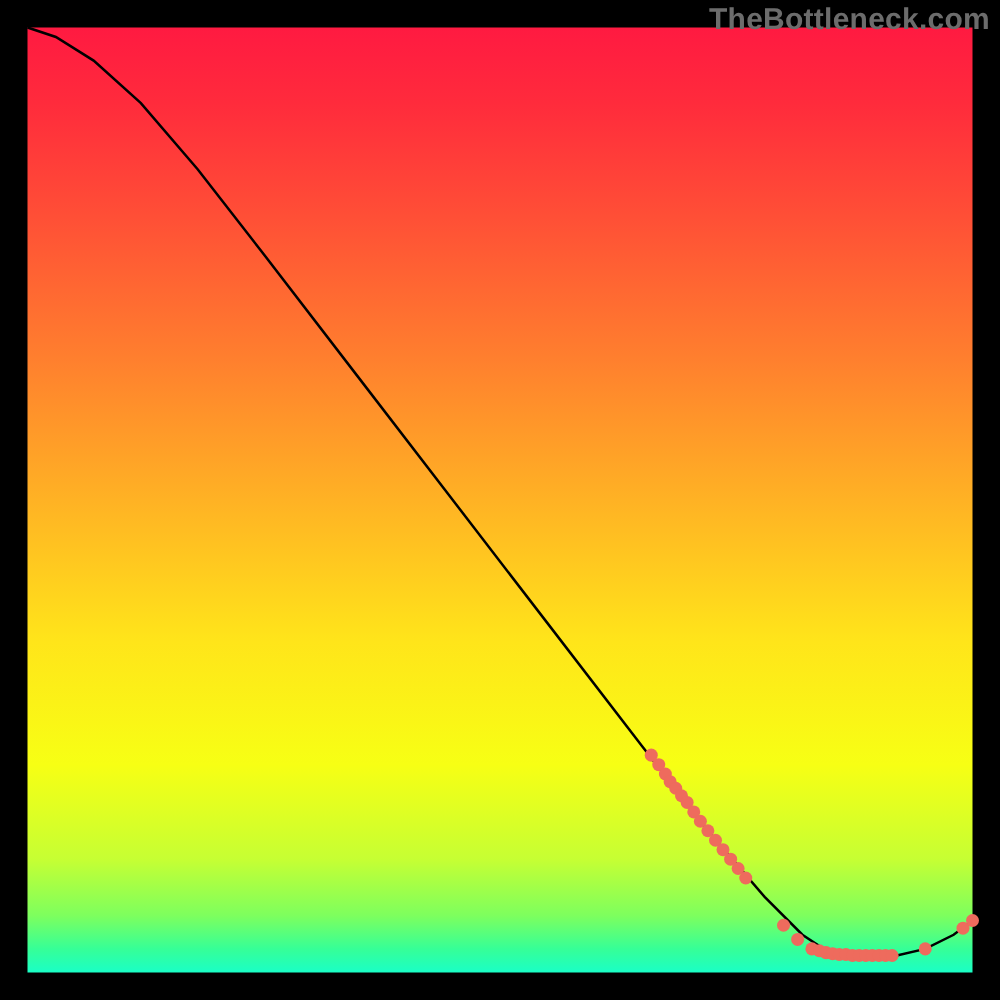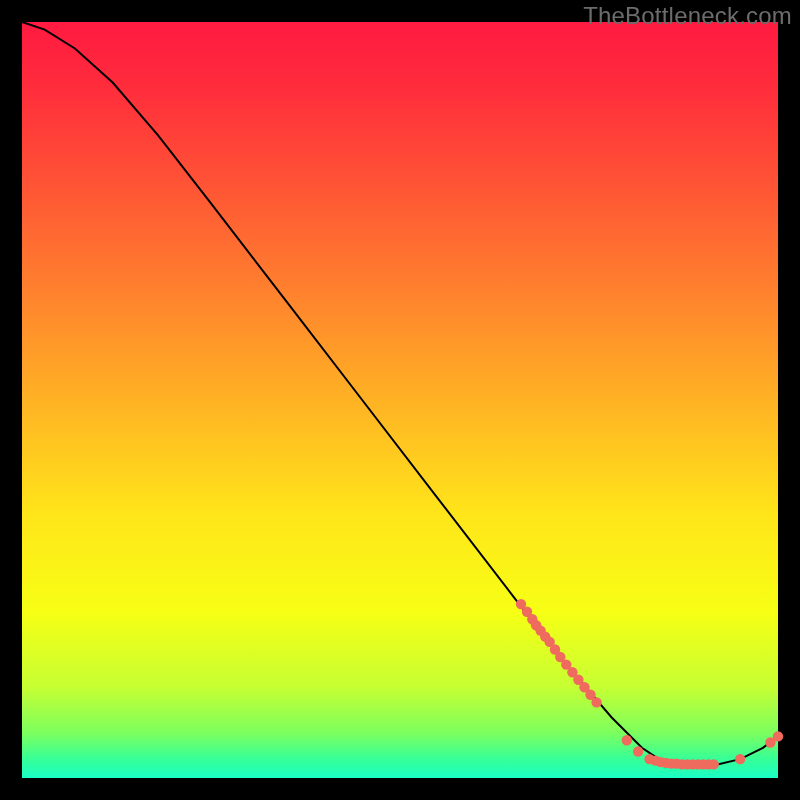--- a/index.html
+++ b/index.html
@@ -14,21 +14,21 @@
     position: relative;
     width: 800px;
     height: 800px;
   }
   .watermark {
     position: absolute;
     top: 2px;
     right: 8px;
     color: #6c6c6c;
     font-size: 24px;
-    font-weight: 400;
+    font-weight: 700;
     letter-spacing: 0.2px;
     z-index: 5;
     user-select: none;
   }
   svg { display: block; }
 </style>
 </head>
 <body>
 
 <div class="wrap">

